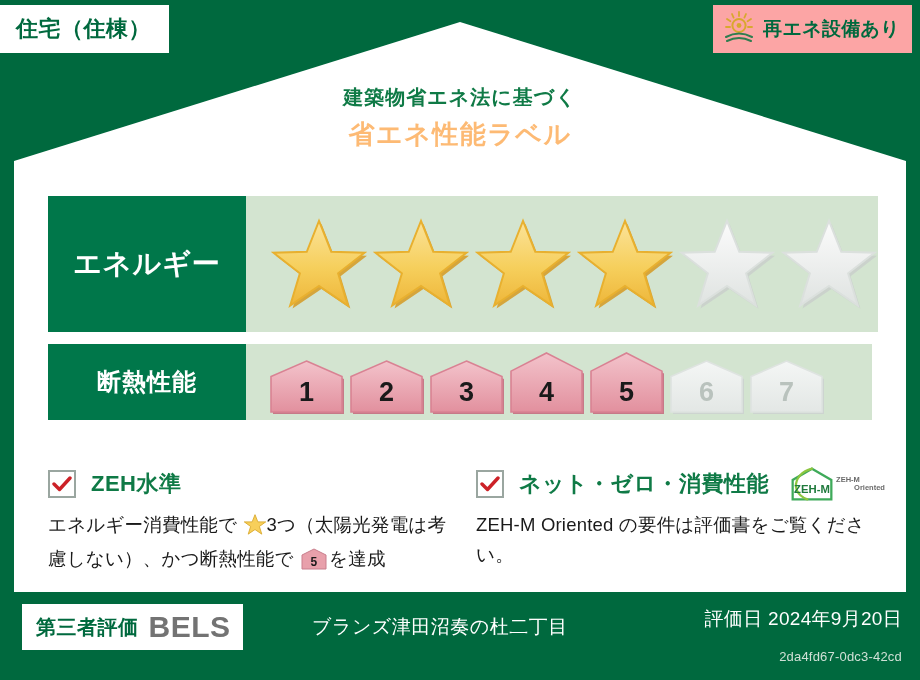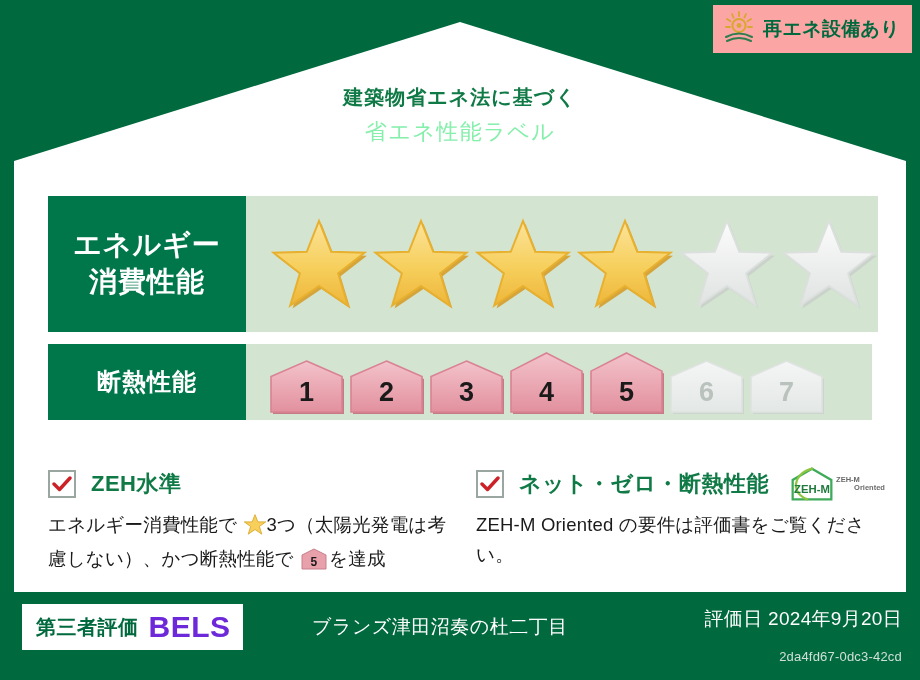--- a/index.html
+++ b/index.html
@@ -81,23 +81,23 @@
     text-align: center;
     z-index: 5;
   }
   .title-sub {
     color: #0f7a46;
     font-size: 20px;
     font-weight: bold;
     letter-spacing: 1px;
   }
   .title-main {
-    color: #86efac;
-    font-size: 22px;
-    font-weight: normal;
+    color: #fdba74;
+    font-size: 26px;
+    font-weight: bold;
     letter-spacing: 1.5px;
     margin-top: 6px;
   }
 
   
   .perf-row {
     position: absolute;
     left: 48px;
     width: 824px;
     display: flex;
@@ -225,21 +225,21 @@
     gap: 10px;
     padding: 0 12px 0 14px;
   }
   .bels-jp {
     color: #00693e;
     font-size: 20px;
     font-weight: bold;
     letter-spacing: 0.5px;
   }
   .bels-en {
-    color: #6d28d9;
+    color: #737373;
     font-size: 30px;
     font-weight: bold;
     letter-spacing: 0.5px;
   }
   .prop-name {
     position: absolute;
     left: 312px;
     top: 22px;
     color: #ffffff;
     font-size: 19px;
@@ -267,20 +267,23 @@
     white-space: nowrap;
   }
 </style>
 </head>
 <body>
 
 <div id="label-root">
 
   <div class="house-card"></div>
 
+  <div class="tag-type">
+    <span class="tag-type-text">住宅（住棟）</span>
+  </div>
 
   <div class="tag-renew">
     <span>
       <svg width="36" height="34" viewBox="0 0 36 34" aria-hidden="true">
         <g stroke="#d8a82e" stroke-width="1.8" stroke-linecap="round" fill="none">
           <line x1="18" y1="2" x2="18" y2="6"></line>
           <line x1="11" y1="4" x2="12.6" y2="7.6"></line>
           <line x1="25" y1="4" x2="23.4" y2="7.6"></line>
           <line x1="6" y1="9" x2="9.4" y2="11.3"></line>
           <line x1="30" y1="9" x2="26.6" y2="11.3"></line>
@@ -297,21 +300,20 @@
   </div>
 
   <div class="title-block">
     <div class="title-sub">建築物省エネ法に基づく</div>
     <div class="title-main">省エネ性能ラベル</div>
   </div>
 
   <div class="perf-row perf-row-energy">
     <div class="perf-label">
       <span>エネルギー</span>
-      <span>消費性能</span>
     </div>
     <div class="perf-value">
       <div class="star-strip" id="star-strip">
           <svg viewBox="0 0 100 96" class="star">
             <defs>
               <linearGradient id="sg0" x1="0" y1="0" x2="0" y2="1">
                 <stop offset="0%" stop-color="#fbe39a"></stop>
                 <stop offset="55%" stop-color="#f6cf5c"></stop>
                 <stop offset="100%" stop-color="#eeb63a"></stop>
               </linearGradient>
@@ -502,21 +504,21 @@
       </div>
     </div>
 
     <div class="criteria-col">
       <div class="criteria-head">
         <span class="checkbox">
           <svg width="20" height="16" viewBox="0 0 20 16" aria-hidden="true">
             <path d="M2 8 L7.5 13.5 L18 2" fill="none" stroke="#cc2127" stroke-width="3.4" stroke-linecap="round" stroke-linejoin="round"></path>
           </svg>
         </span>
-        <span class="criteria-title">ネット・ゼロ・断熱性能</span>
+        <span class="criteria-title">ネット・ゼロ・消費性能</span>
         <span class="zehm-logo">
           <svg width="44" height="36" viewBox="0 0 66 54" aria-hidden="true">
             <path d="M33 4 L62 21 L62 50 L4 50 L4 21 Z" fill="none" stroke="#3faa5a" stroke-width="3.4"></path>
             <path d="M33 4 C18 8 8 18 9 31 C10 42 20 48 26 50" fill="none" stroke="#8cc63f" stroke-width="3.4" stroke-linecap="round"></path>
             <text x="33" y="41" text-anchor="middle" font-size="17" font-weight="bold" fill="#1f7a3c" font-family="Liberation Sans, sans-serif">ZEH-M</text>
           </svg>
           <span style="display:flex;flex-direction:column;line-height:1.05;">
             <span style="font-size:7.5px;font-weight:bold;color:#6a6a6a;">ZEH-M</span>
             <span style="font-size:7.5px;font-weight:bold;color:#6a6a6a;padding-left:18px;">Oriented</span>
           </span>

